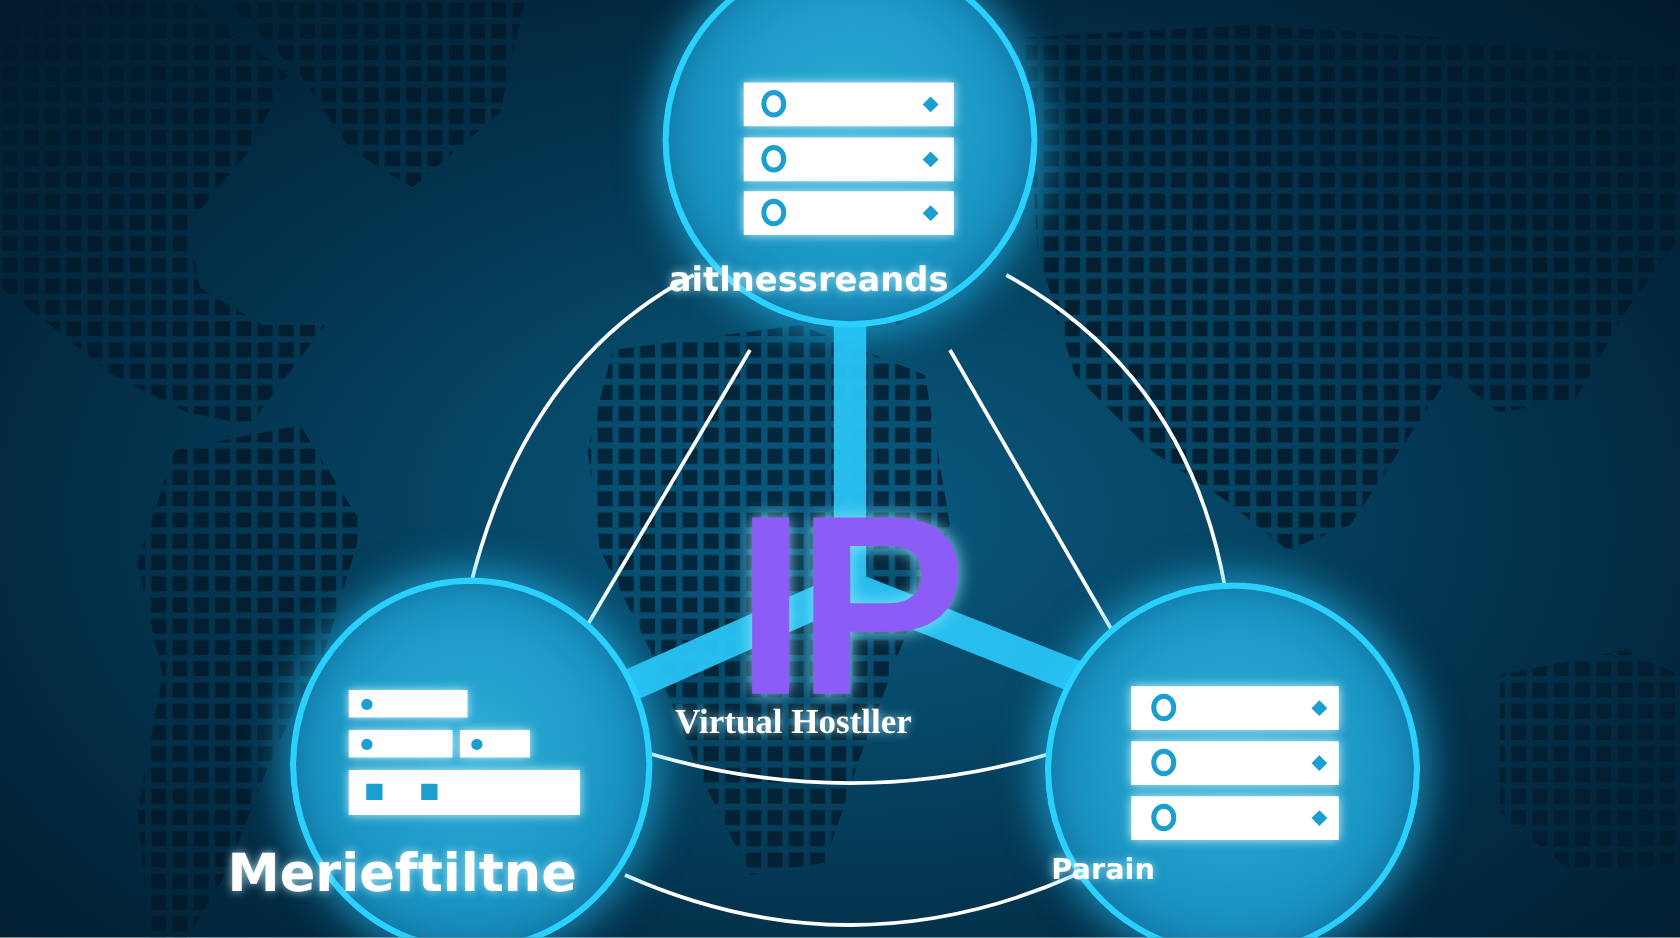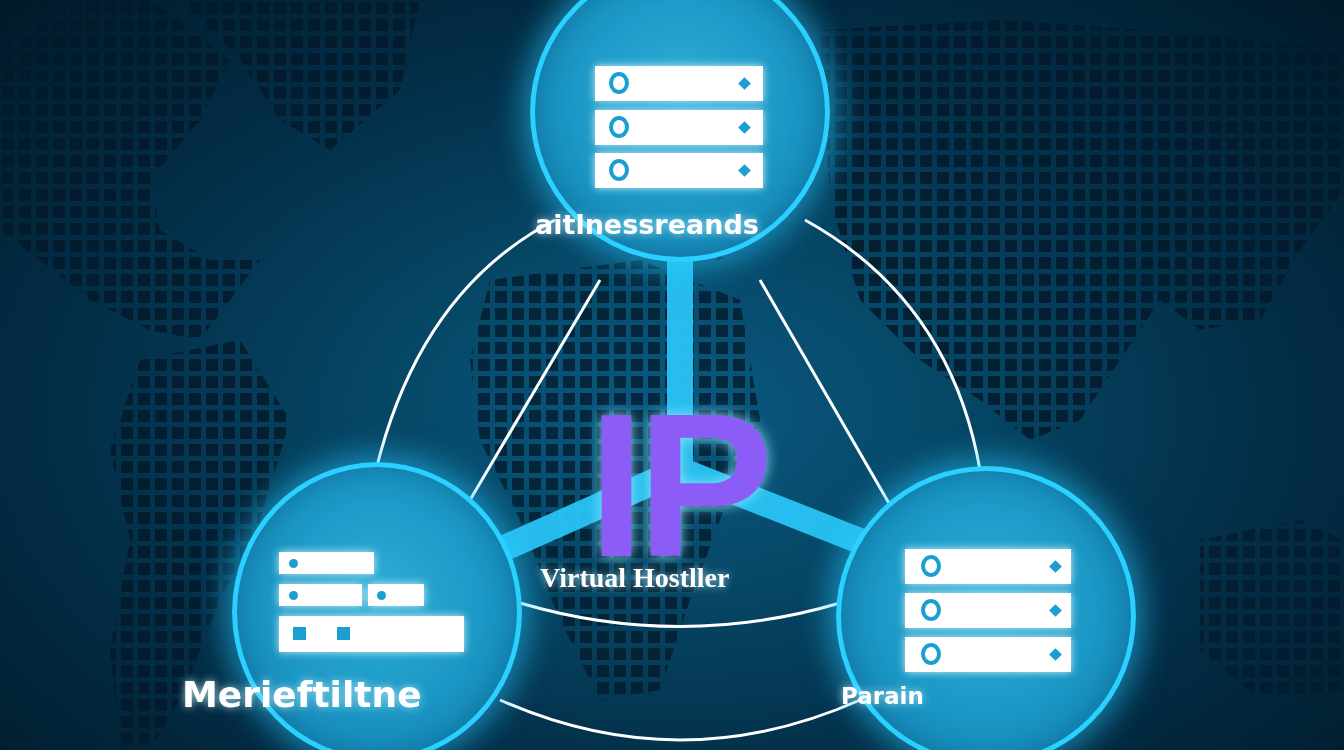--- a/index.html
+++ b/index.html
@@ -112,21 +112,21 @@
     <div class="server-bar" style="left:42px; top:85px; width:95px; height:22px;"></div>
     <div class="small-dot" style="left:52px; top:92px;"></div>
     <div class="server-bar" style="left:42px; top:117px; width:83px; height:22px;"></div>
     <div class="small-dot" style="left:52px; top:124px;"></div>
     <div class="server-bar" style="left:131px; top:117px; width:56px; height:22px;"></div>
     <div class="small-dot" style="left:140px; top:124px;"></div>
     <div class="server-bar" style="left:42px; top:149px; width:185px; height:36px;"></div>
     <div class="small-sq" style="left:56px; top:160px;"></div>
     <div class="small-sq" style="left:100px; top:160px;"></div>
   </div>
-  <div class="node-label" style="top:207px; left:-55px; font-size:36px;">Merieftiltne</div>
+  <div class="node-label" style="top:207px; left:-55px; font-size:42px;">Merieftiltne</div>
 </div>
 
 <div class="node" style="left:836px; top:466px; width:300px; height:300px;">
   <div>
     <div class="server-bar" style="left:64px; top:78px; width:166px; height:35px;"></div>
     <div class="ring-dot" style="left:80px; top:84px;"></div>
     <div class="diamond" style="left:210px; top:91px;"></div>
     <div class="server-bar" style="left:64px; top:122px; width:166px; height:35px;"></div>
     <div class="ring-dot" style="left:80px; top:128px;"></div>
     <div class="diamond" style="left:210px; top:135px;"></div>

